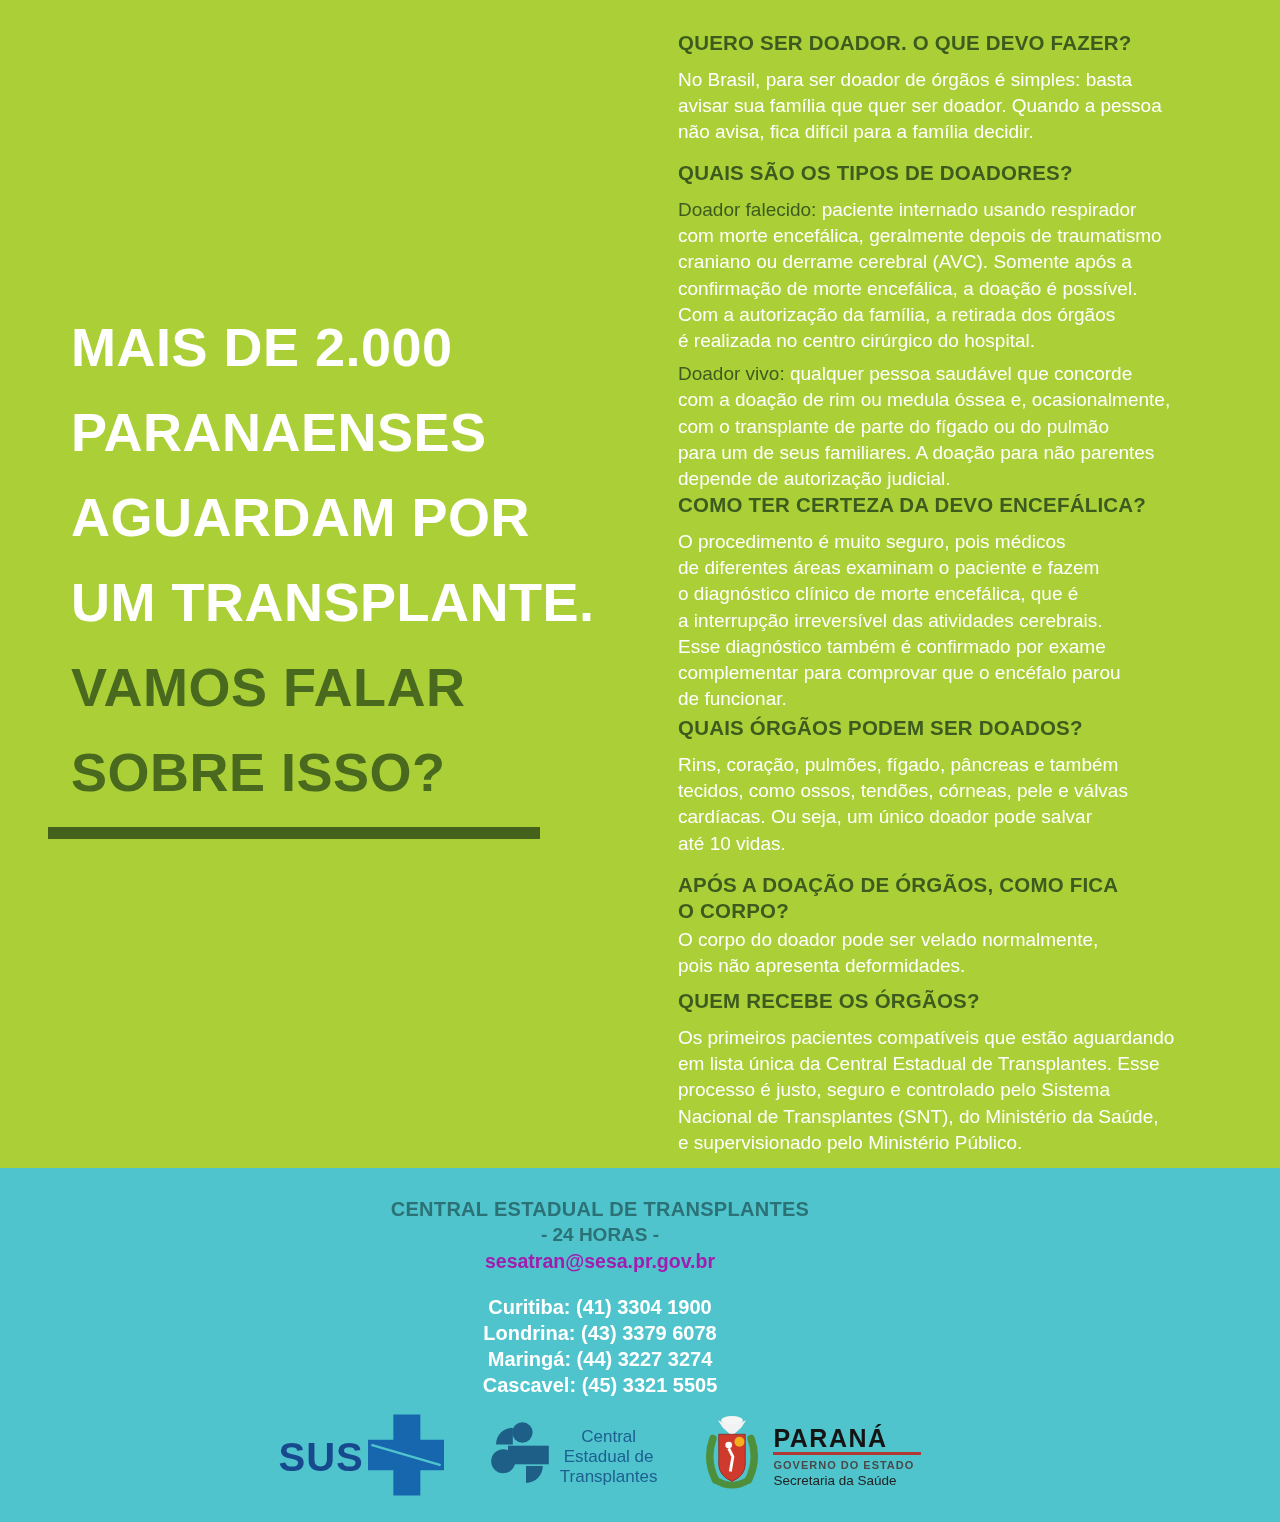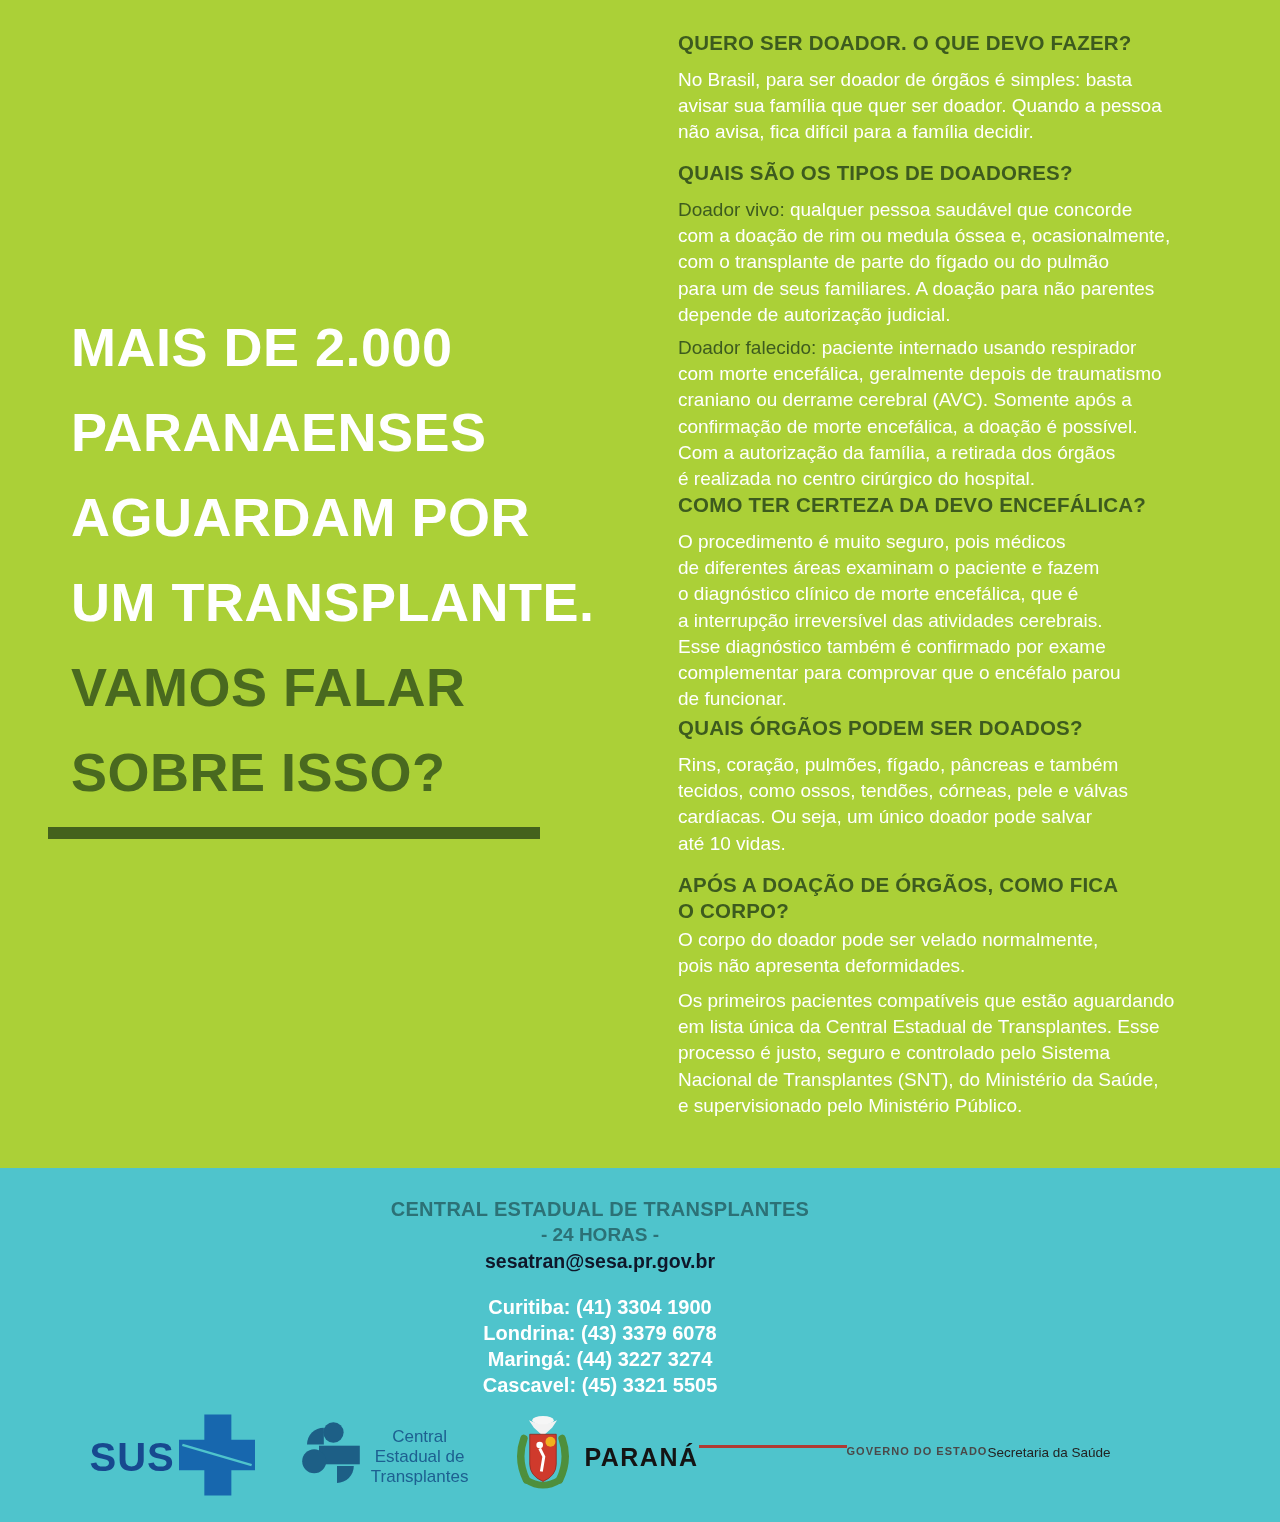--- a/index.html
+++ b/index.html
@@ -26,33 +26,33 @@
   .faq-p{font-size:19px;line-height:26.2px;color:#ffffff;margin:0 0 7px;white-space:pre-line;}
   .faq-p .lead{color:#3d5b1e;}
   .sec-1{top:30px;} .sec-2{top:160px;} .sec-3{top:492px;}
   .sec-4{top:715px;} .sec-5{top:872px;} .sec-6{top:988px;}
   .sec-5 .faq-h{margin-bottom:3px;}
 
   
   .footer-block{position:absolute;left:0;top:1196px;width:1200px;text-align:center;}
   .f-org{font-size:20px;font-weight:bold;color:#2c7176;line-height:26px;letter-spacing:0.3px;}
   .f-hours{font-size:19px;font-weight:bold;color:#2c7176;line-height:26px;}
-  .f-email{font-size:19.5px;font-weight:bold;color:#0f172a;line-height:26px;}
+  .f-email{font-size:19.5px;font-weight:bold;color:#a21caf;line-height:26px;}
   .f-phones{margin-top:20px;}
   .f-phone{font-size:20px;font-weight:bold;color:#ffffff;line-height:26px;}
 
   
   .logos{position:absolute;left:0;top:1412px;width:1200px;display:flex;justify-content:center;align-items:center;gap:46px;}
   .logo{display:flex;align-items:center;}
   .logo-sus{gap:4px;}
   .sus-text{font-size:40px;font-weight:bold;color:#17498f;letter-spacing:1px;}
   .logo-cet{gap:10px;}
   .cet-text{font-size:17px;color:#1d6091;line-height:20px;white-space:pre-line;text-align:center;}
   .logo-parana{gap:12px;}
-  .pr-textblock{display:flex;flex-direction:row;align-items:flex-start;}
+  .pr-textblock{display:flex;flex-direction:column;align-items:flex-start;}
   .pr-name{font-size:25px;font-weight:bold;color:#141414;letter-spacing:1.5px;line-height:26px;}
   .pr-rule{height:3px;background:#b03a33;width:148px;margin:1px 0 3px;}
   .pr-sub1{font-size:11px;color:#4a4a4a;font-weight:bold;letter-spacing:1px;line-height:14px;}
   .pr-sub2{font-size:13.5px;color:#222222;line-height:17px;}
 </style>
 </head>
 <body>
 
 <div class="page">
 
@@ -72,31 +72,31 @@
 
     <section class="faq-sec sec-1">
       <h2 class="faq-h">QUERO SER DOADOR. O QUE DEVO FAZER?</h2>
       <p class="faq-p"><span>No Brasil, para ser doador de órgãos é simples: basta
 avisar sua família que quer ser doador. Quando a pessoa
 não avisa, fica difícil para a família decidir.</span></p>
     </section>
 
     <section class="faq-sec sec-2">
       <h2 class="faq-h">QUAIS SÃO OS TIPOS DE DOADORES?</h2>
-      <p class="faq-p"><span class="lead">Doador vivo: </span><span>qualquer pessoa saudável que concorde
-com a doação de rim ou medula óssea e, ocasionalmente,
-com o transplante de parte do fígado ou do pulmão
-para um de seus familiares. A doação para não parentes
-depende de autorização judicial.</span></p>
       <p class="faq-p"><span class="lead">Doador falecido: </span><span>paciente internado usando respirador
 com morte encefálica, geralmente depois de traumatismo
 craniano ou derrame cerebral (AVC). Somente após a
 confirmação de morte encefálica, a doação é possível.
 Com a autorização da família, a retirada dos órgãos
 é realizada no centro cirúrgico do hospital.</span></p>
+      <p class="faq-p"><span class="lead">Doador vivo: </span><span>qualquer pessoa saudável que concorde
+com a doação de rim ou medula óssea e, ocasionalmente,
+com o transplante de parte do fígado ou do pulmão
+para um de seus familiares. A doação para não parentes
+depende de autorização judicial.</span></p>
     </section>
 
     <section class="faq-sec sec-3">
       <h2 class="faq-h">COMO TER CERTEZA DA DEVO ENCEFÁLICA?</h2>
       <p class="faq-p"><span>O procedimento é muito seguro, pois médicos
 de diferentes áreas examinam o paciente e fazem
 o diagnóstico clínico de morte encefálica, que é
 a interrupção irreversível das atividades cerebrais.
 Esse diagnóstico também é confirmado por exame
 complementar para comprovar que o encéfalo parou
@@ -112,20 +112,21 @@
     </section>
 
     <section class="faq-sec sec-5">
       <h2 class="faq-h">APÓS A DOAÇÃO DE ÓRGÃOS, COMO FICA
 O CORPO?</h2>
       <p class="faq-p"><span>O corpo do doador pode ser velado normalmente,
 pois não apresenta deformidades.</span></p>
     </section>
 
     <section class="faq-sec sec-6">
+      <h2 class="faq-h">QUEM RECEBE OS ÓRGÃOS?</h2>
       <p class="faq-p"><span>Os primeiros pacientes compatíveis que estão aguardando
 em lista única da Central Estadual de Transplantes. Esse
 processo é justo, seguro e controlado pelo Sistema
 Nacional de Transplantes (SNT), do Ministério da Saúde,
 e supervisionado pelo Ministério Público.</span></p>
     </section>
 
   </div>
 
   <div class="footer-block">

